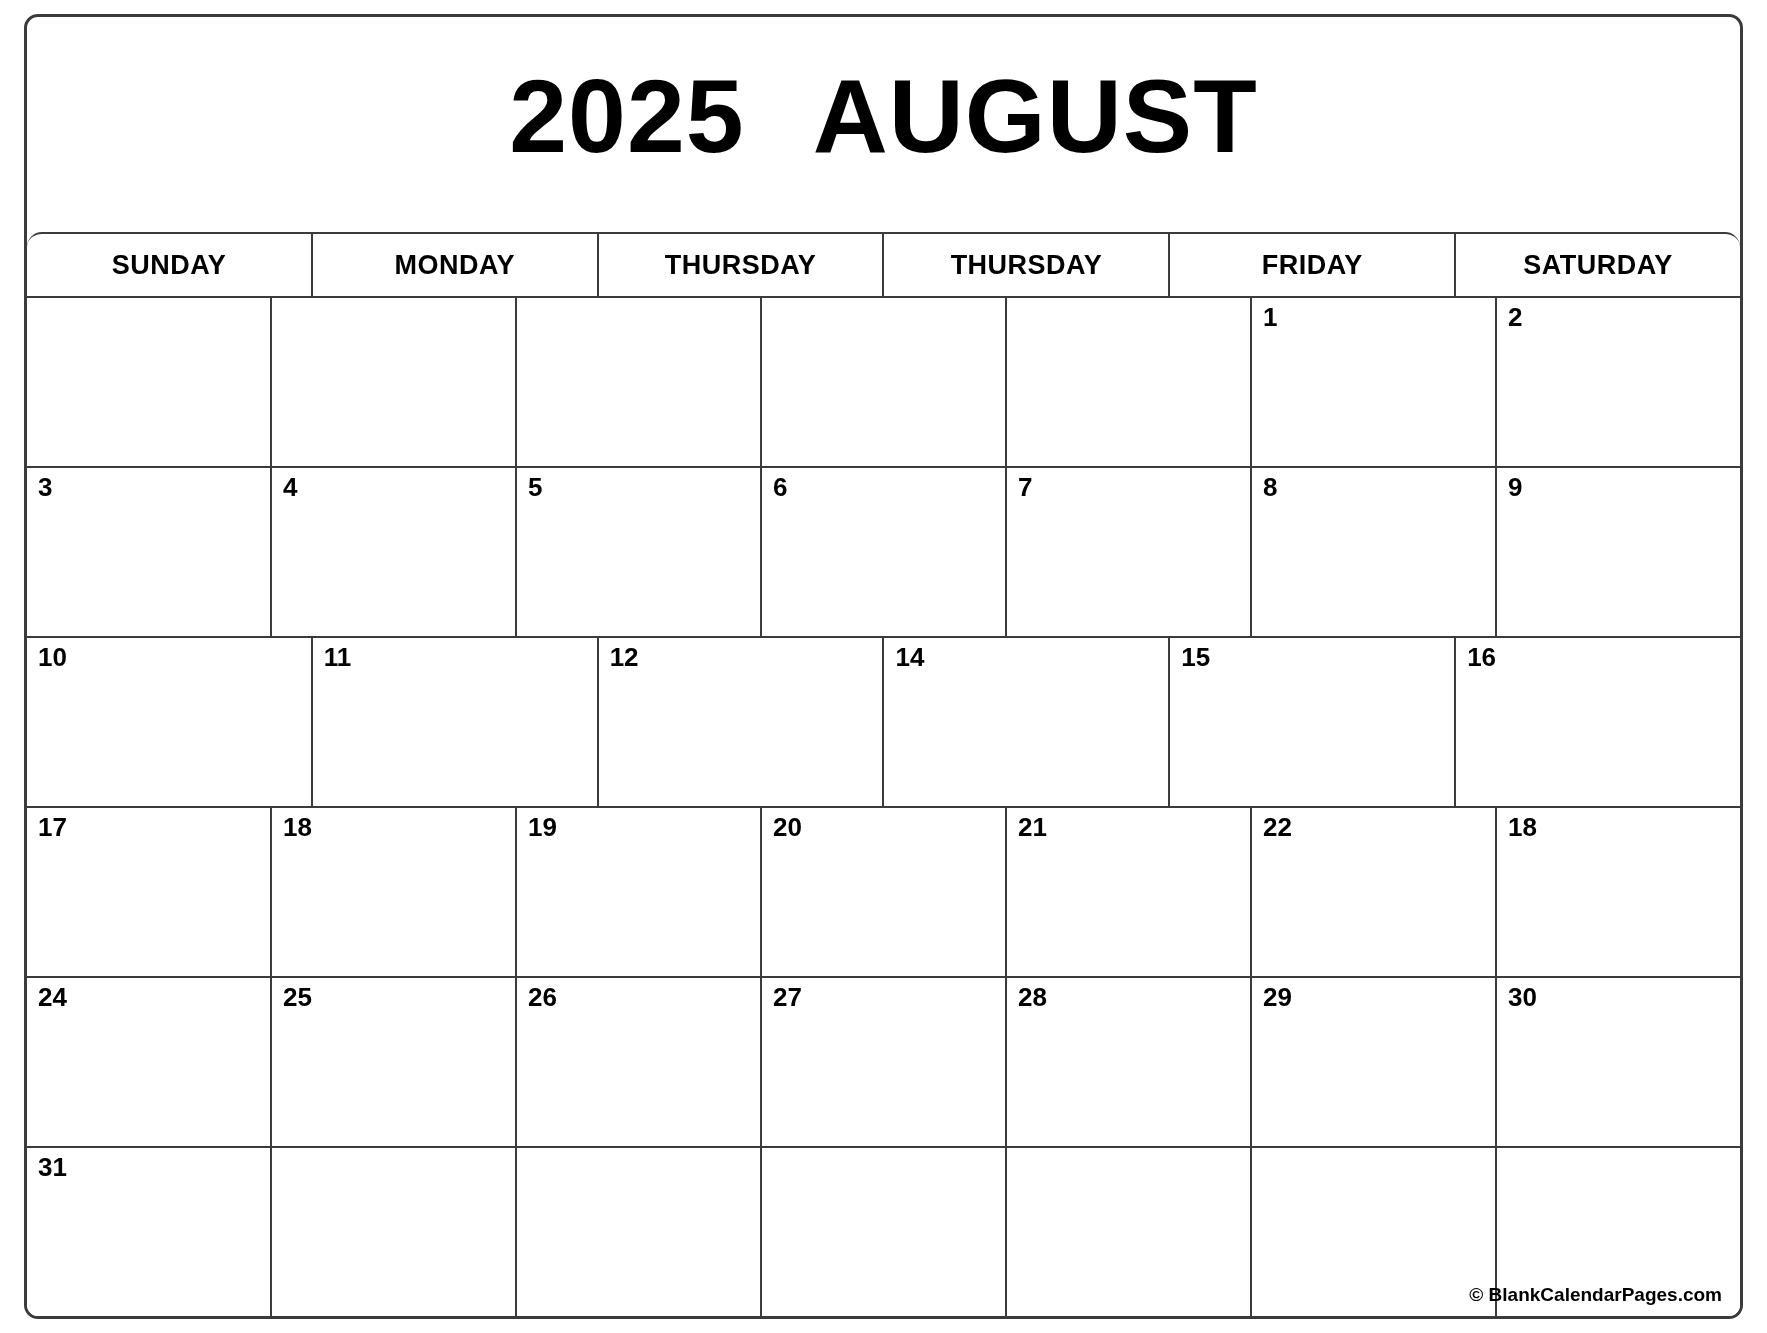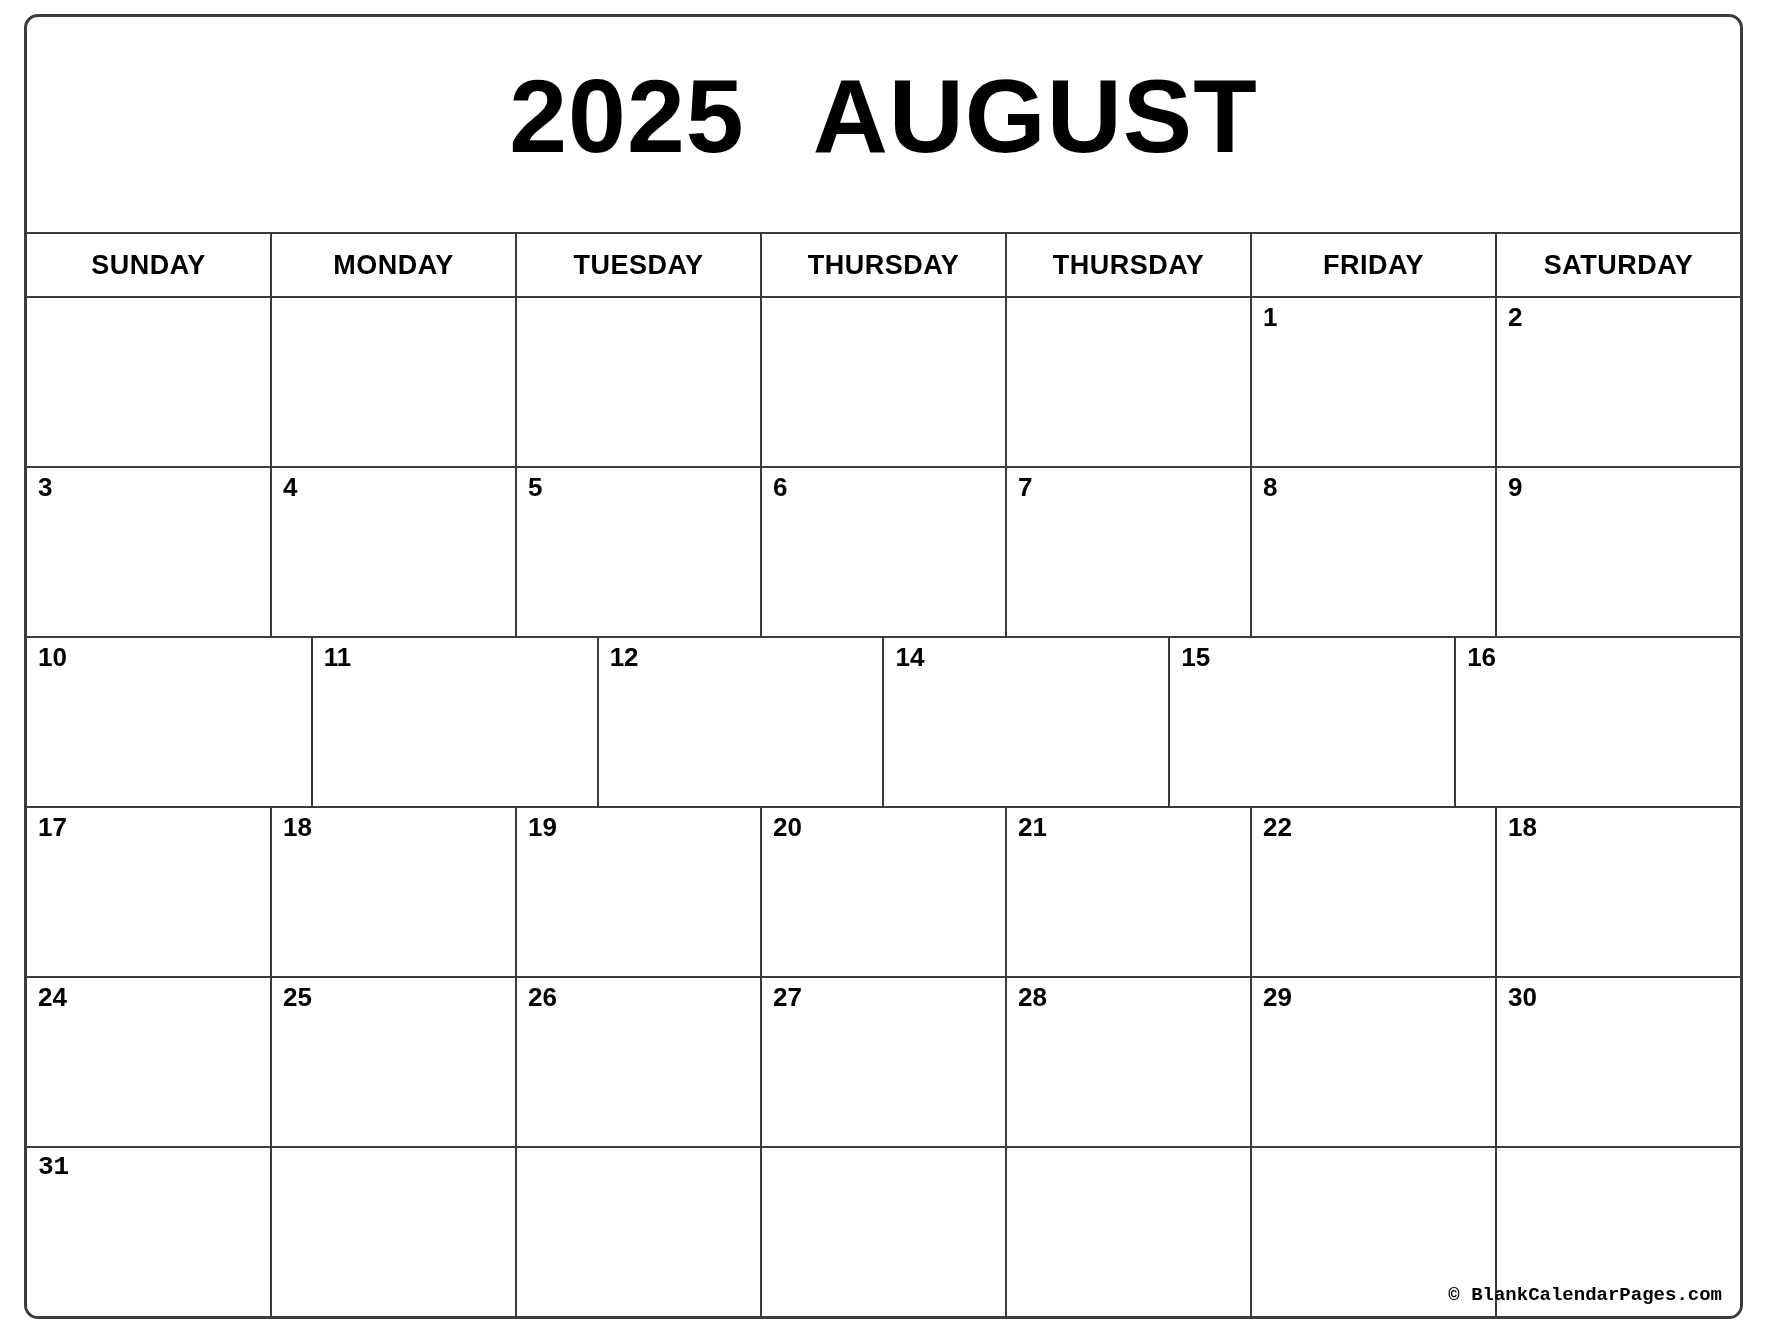--- a/index.html
+++ b/index.html
@@ -52,20 +52,21 @@
     white-space: nowrap;
     gap: 28px;
   }
   .calendar-title .title-year { margin-right: 40px; }
 
   .calendar-grid {
     flex: 1 1 auto;
     display: flex;
     flex-direction: column;
     border-top: 2px solid #3b3b3b;
+    border-radius: 15px;
   }
 
   .weekday-row {
     display: flex;
     flex: 0 0 62px;
     border-bottom: 2px solid #3b3b3b;
   }
   .weekday-cell {
     flex: 1 1 0;
     display: flex;
@@ -78,21 +79,21 @@
     border-right: 2px solid #3b3b3b;
     box-sizing: border-box;
   }
   .weekday-cell:last-child { border-right: none; }
 
   .week-row {
     display: flex;
     flex: 1 1 0;
     border-bottom: 2px solid #3b3b3b;
   }
-  .week-row:last-child { border-bottom: none; font-family: Liberation Mono, monospace; }
+  .week-row:last-child { border-bottom: none; }
 
   .day-cell {
     flex: 1 1 0;
     position: relative;
     border-right: 2px solid #3b3b3b;
     box-sizing: border-box;
     background: #ffffff;
   }
   .day-cell:last-child { border-right: none; }
 
@@ -126,21 +127,20 @@
     <div class="calendar-title">
       <span class="title-year">2025</span>
       <span class="title-month">AUGUST</span>
     </div>
 
     <div class="calendar-grid">
 
       <div class="weekday-row">
         <div class="weekday-cell">SUNDAY</div>
         <div class="weekday-cell">MONDAY</div>
-        <div class="weekday-cell">TUESDAY</div>
         <div class="weekday-cell">THURSDAY</div>
         <div class="weekday-cell">THURSDAY</div>
         <div class="weekday-cell">FRIDAY</div>
         <div class="weekday-cell">SATURDAY</div>
       </div>
 
       <div class="week-row">
         <div class="day-cell">
             <span class="day-number"></span>
           </div>

